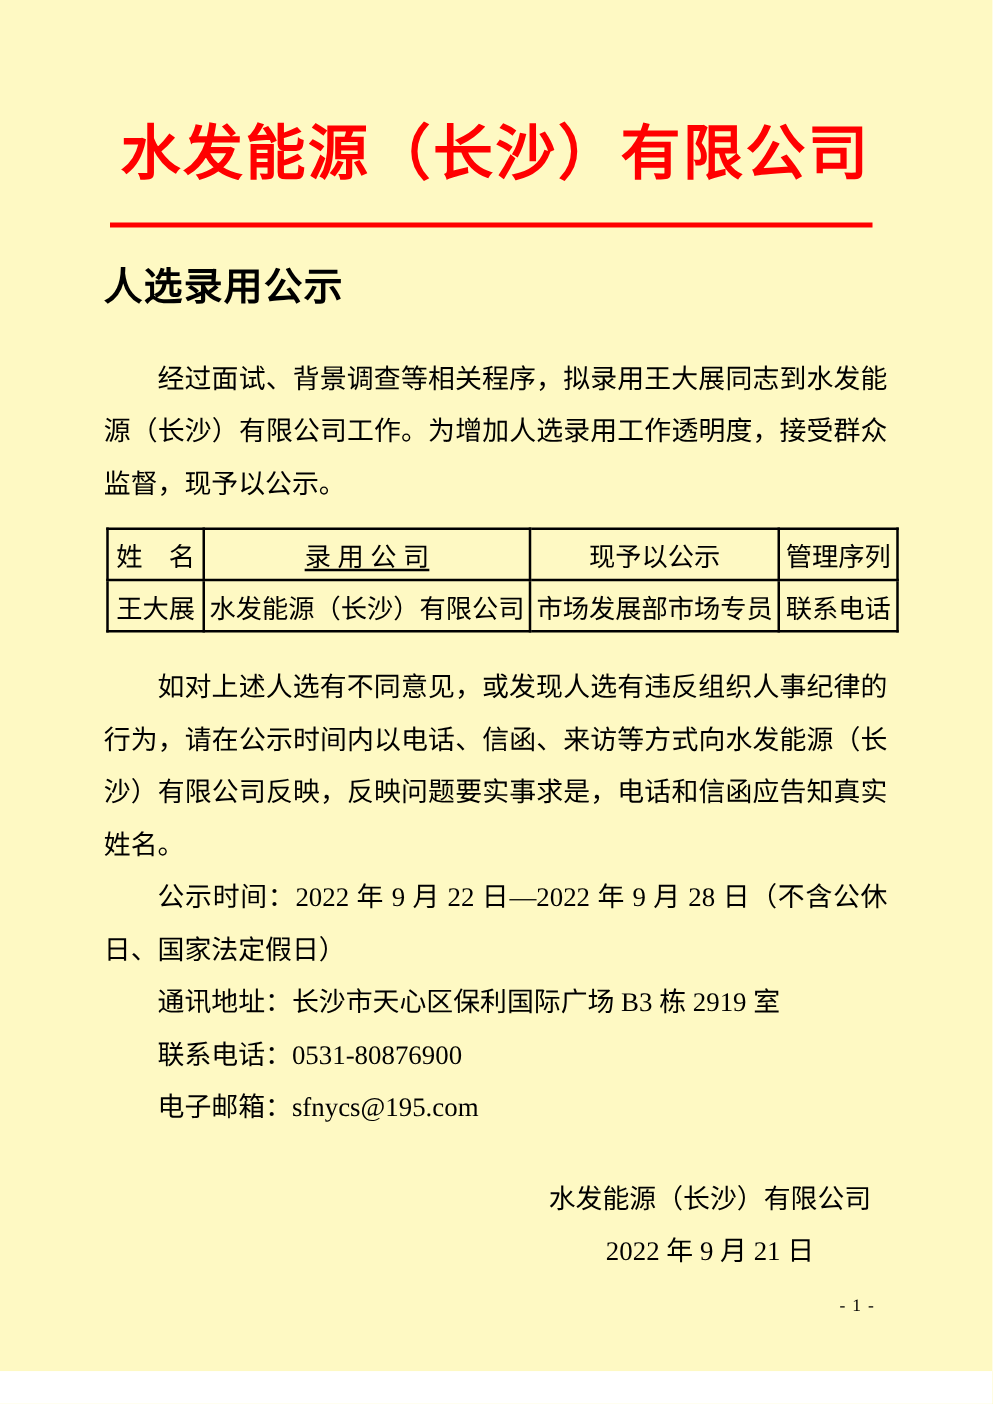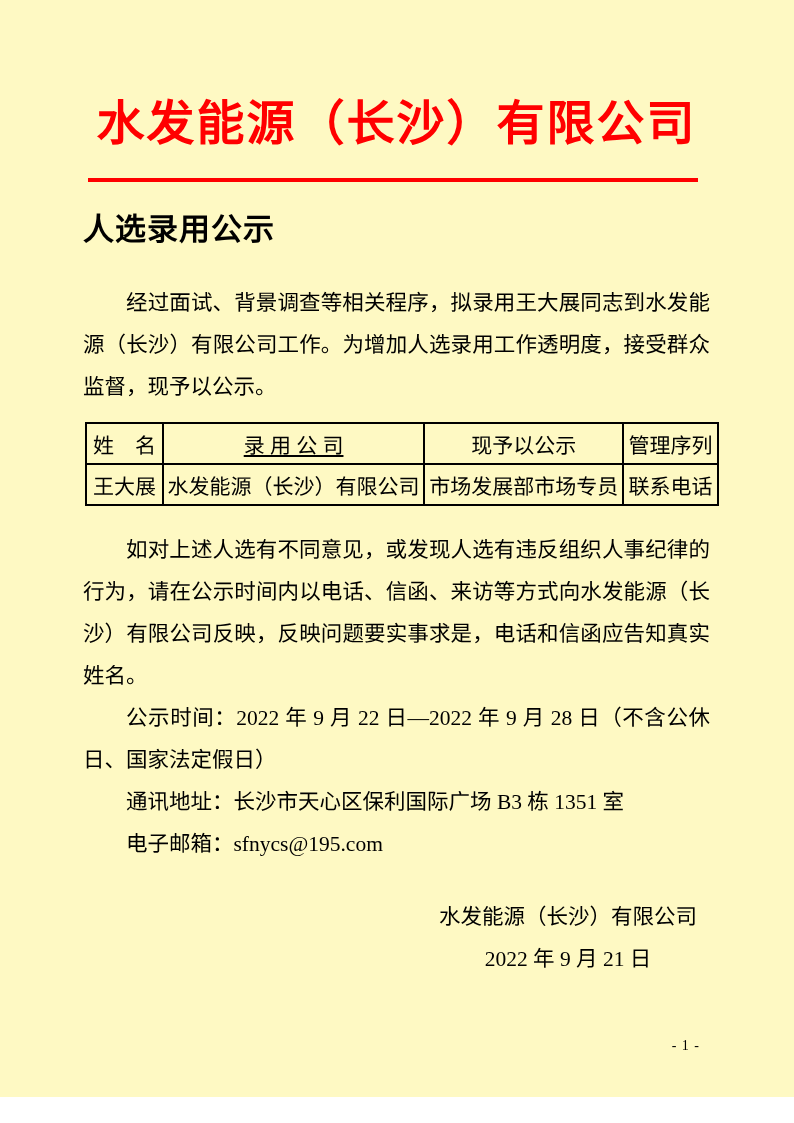--- a/index.html
+++ b/index.html
@@ -123,22 +123,23 @@
           <td>市场发展部市场专员</td>
           <td>联系电话</td>
         </tr>
       </tbody>
     </table>
 
     <p class="para indent">如对上述人选有不同意见，或发现人选有违反组织人事纪律的行为，请在公示时间内以电话、信函、来访等方式向水发能源（长沙）有限公司反映，反映问题要实事求是，电话和信函应告知真实姓名。</p>
 
     <p class="para indent">公示时间：2022 年 9 月 22 日—2022 年 9 月 28 日（不含公休日、国家法定假日）</p>
 
-    <p class="para indent">通讯地址：长沙市天心区保利国际广场 B3 栋 1351 室</p>
+    <p class="para indent">通讯地址：长沙市天心区保利国际广场 B3 栋 2919 室</p>
 
+    <p class="para indent">联系电话：0531-80876900</p>
 
     <p class="para indent">电子邮箱：sfnycs@195.com</p>
 
   </div>
 
   <div class="signature-wrap">
     <div class="signature-block">
       <div>水发能源（长沙）有限公司</div>
       <div>2022 年 9 月 21 日</div>
     </div>

